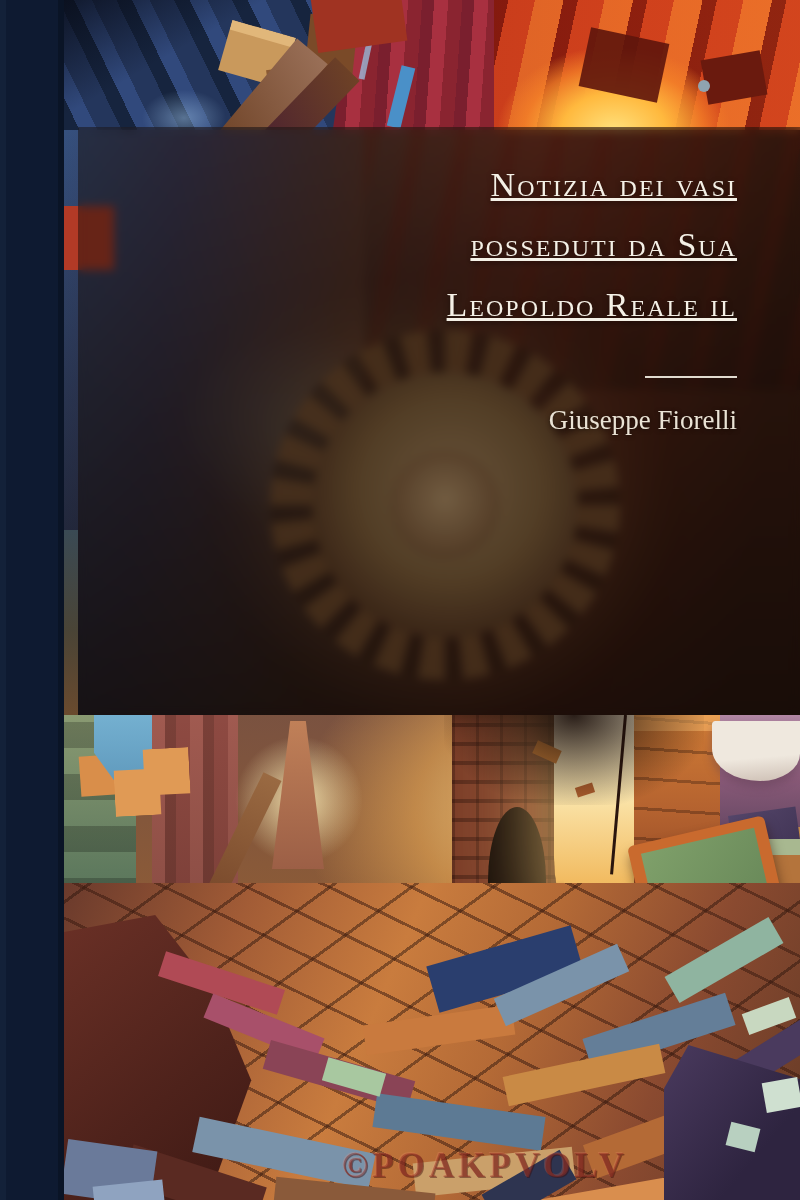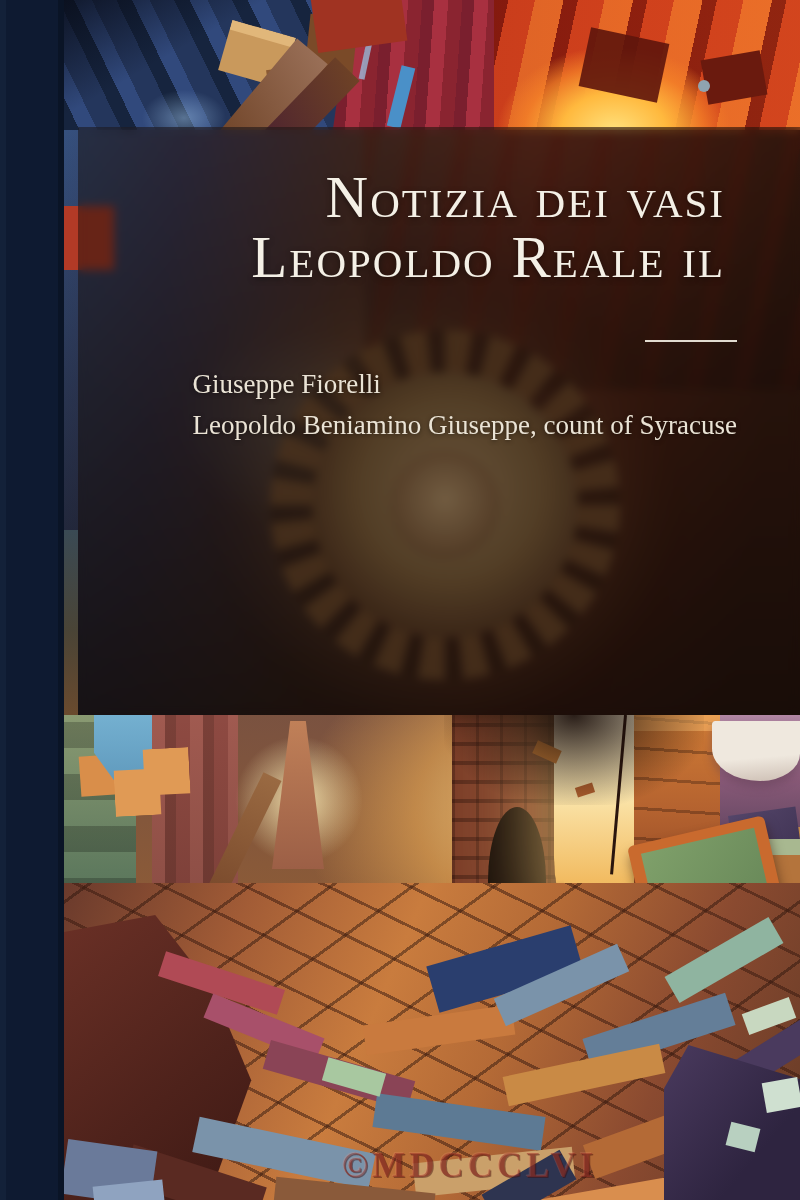--- a/index.html
+++ b/index.html
@@ -107,25 +107,25 @@
   .watermark{position:absolute;left:278px;top:1146px;font-weight:bold;font-size:35px;letter-spacing:4px;
     color:rgba(150,45,35,.5);
     text-shadow:1px 1px 0 rgba(60,10,8,.45),-1px -1px 0 rgba(255,150,120,.18);}
 
   
   .overlay{position:absolute;left:78px;top:127px;width:722px;height:588px;
     background:rgba(21,12,9,.48);
     -webkit-backdrop-filter:blur(5px);backdrop-filter:blur(5px);
     display:flex;flex-direction:column;align-items:flex-end;
     box-sizing:border-box;padding:28px 63px 0 36px;}
-  .title{margin:12px;font-weight:400;font-size:59px;line-height:60px;letter-spacing:2px;
+  .title{margin:0;font-weight:400;font-size:34px;line-height:60px;letter-spacing:2px;
     font-variant:small-caps;color:#f4f0e6;text-align:right;
-    text-shadow:0 2px 6px rgba(0,0,0,.45);}
+    text-shadow:0 2px 6px rgba(0,0,0,.45);text-decoration:underline;}
   .rule{width:92px;height:2px;background:#ece7db;margin-top:41px;opacity:.95;}
-  .authors{margin-top:22px;font-size:27px;line-height:41px;color:#eae3d5;text-align:left;
+  .authors{margin-top:22px;font-size:27px;line-height:41px;color:#eae3d5;text-align:center;
     text-shadow:0 1px 4px rgba(0,0,0,.5);}
 </style>
 </head>
 <body>
 
 <div class="page">
 
   <div class="spine"></div>
 
   <div class="art">
@@ -208,28 +208,28 @@
       <div class="shape" style="left:680px;top:290px;width:50px;height:22px;background:#c8d8c0;transform:rotate(-20deg);"></div>
       <div class="shape" style="left:420px;top:455px;width:90px;height:34px;background:#2e3450;transform:rotate(-30deg);"></div>
 
       <div class="corner-purple"></div>
       <div class="shape" style="left:700px;top:365px;width:36px;height:30px;background:#cfe0d0;transform:rotate(-10deg);"></div>
       <div class="shape" style="left:664px;top:410px;width:30px;height:24px;background:#b8d0c0;transform:rotate(14deg);"></div>
       <div class="shape" style="left:0;top:430px;width:90px;height:55px;background:#6a7a9a;transform:rotate(8deg);"></div>
       <div class="shape" style="left:30px;top:468px;width:70px;height:30px;background:#8fa3c0;transform:rotate(-6deg);"></div>
     </div>
 
-    <div class="watermark">©MDCCCLVI</div>
+    <div class="watermark">©POAKPVOLV</div>
   </div>
 
   <div class="overlay">
     <h1 class="title">
       <div>Notizia dei vasi</div>
+      <div>posseduti da Sua</div>
       <div>Leopoldo Reale il</div>
     </h1>
     <div class="rule"></div>
     <div class="authors">
       <div>Giuseppe Fiorelli</div>
-      <div>Leopoldo Beniamino Giuseppe, count of Syracuse</div>
     </div>
   </div>
 
 </div>
 
 </body></html>

